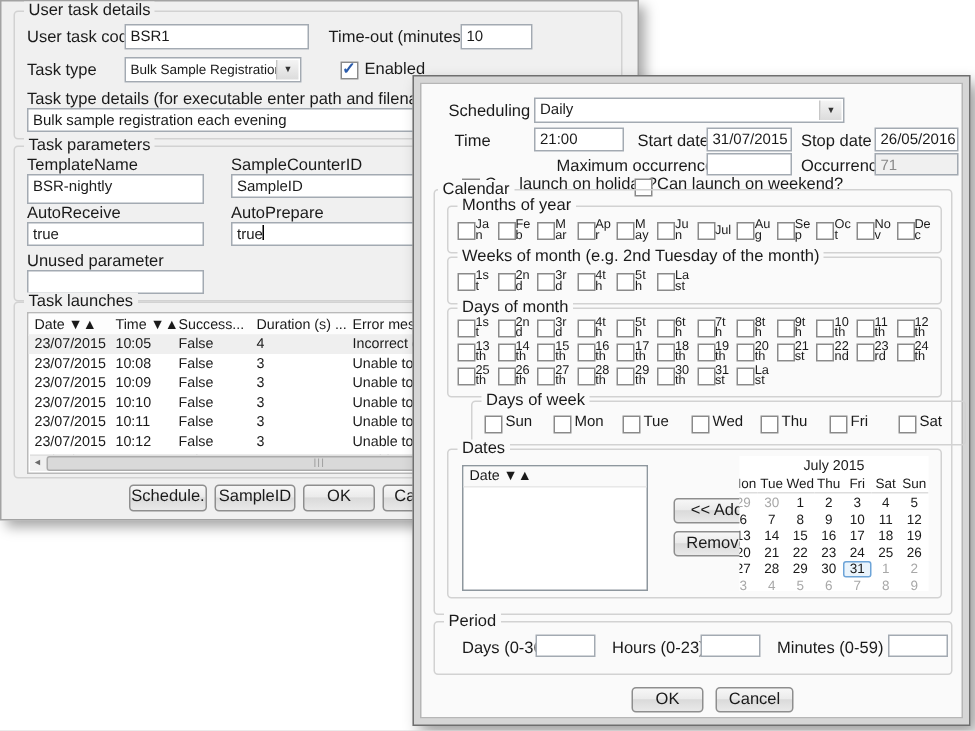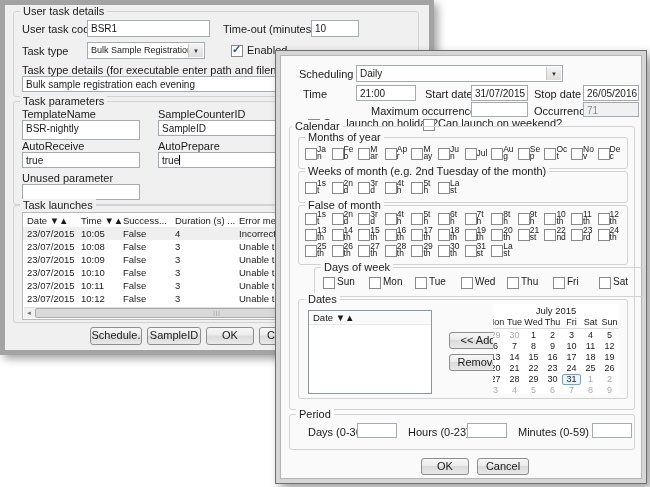--- a/index.html
+++ b/index.html
@@ -3,21 +3,21 @@
 <meta charset="utf-8">
 <style>
   html,body{margin:0;padding:0;}
   body{
     width:650px;height:487px;position:relative;overflow:hidden;
     background:#ffffff;
     font-family:"Liberation Sans",sans-serif;font-size:11px;color:#1a1a1a;
   }
   
   .dlg-back{position:absolute;left:0;top:0;width:424px;height:345px;
-    background:#f0f0f0;border:5px solid #a3a3a3;
+    background:#f0f0f0;border:1px solid #a3a3a3;
     box-shadow:4px 4px 8px rgba(0,0,0,.35);}
   .dlg-front{position:absolute;left:275px;top:50px;width:370px;height:432px;
     border:1px solid #6f6f6f;background:#d6d6d6;
     box-shadow:5px 5px 10px rgba(0,0,0,.38);}
   .df-content{position:absolute;left:4px;top:4px;right:4px;bottom:4px;
     background:#fafafa;border:1px solid #b6b6b6;}
   
   .gb{position:absolute;border:1px solid #d2d2d2;border-radius:3px;}
   .gb-t{position:absolute;top:-7px;left:6px;padding:0 3px;line-height:12px;
     font-size:11px;white-space:nowrap;}
@@ -353,21 +353,21 @@
               <div class="cb"></div>
               <div class="cbl2" style="top: 0px;">
                 <div>La</div>
                 <div>st</div>
               </div>
             </div>
           </div>
       </div>
 
       <div class="gb" style="left:8px;top:78px;width:328px;height:58px;">
-        <div class="gb-t">False of month</div>
+        <div class="gb-t">Days of month</div>
         <div id="grid-days">
             <div class="cbi" style="left: 6px; top: 5px;">
               <div class="cb"></div>
               <div class="cbl2" style="top: 0px;">
                 <div>1s</div>
                 <div>t</div>
               </div>
             </div>
             <div class="cbi" style="left: 32.6px; top: 5px;">
               <div class="cb"></div>

